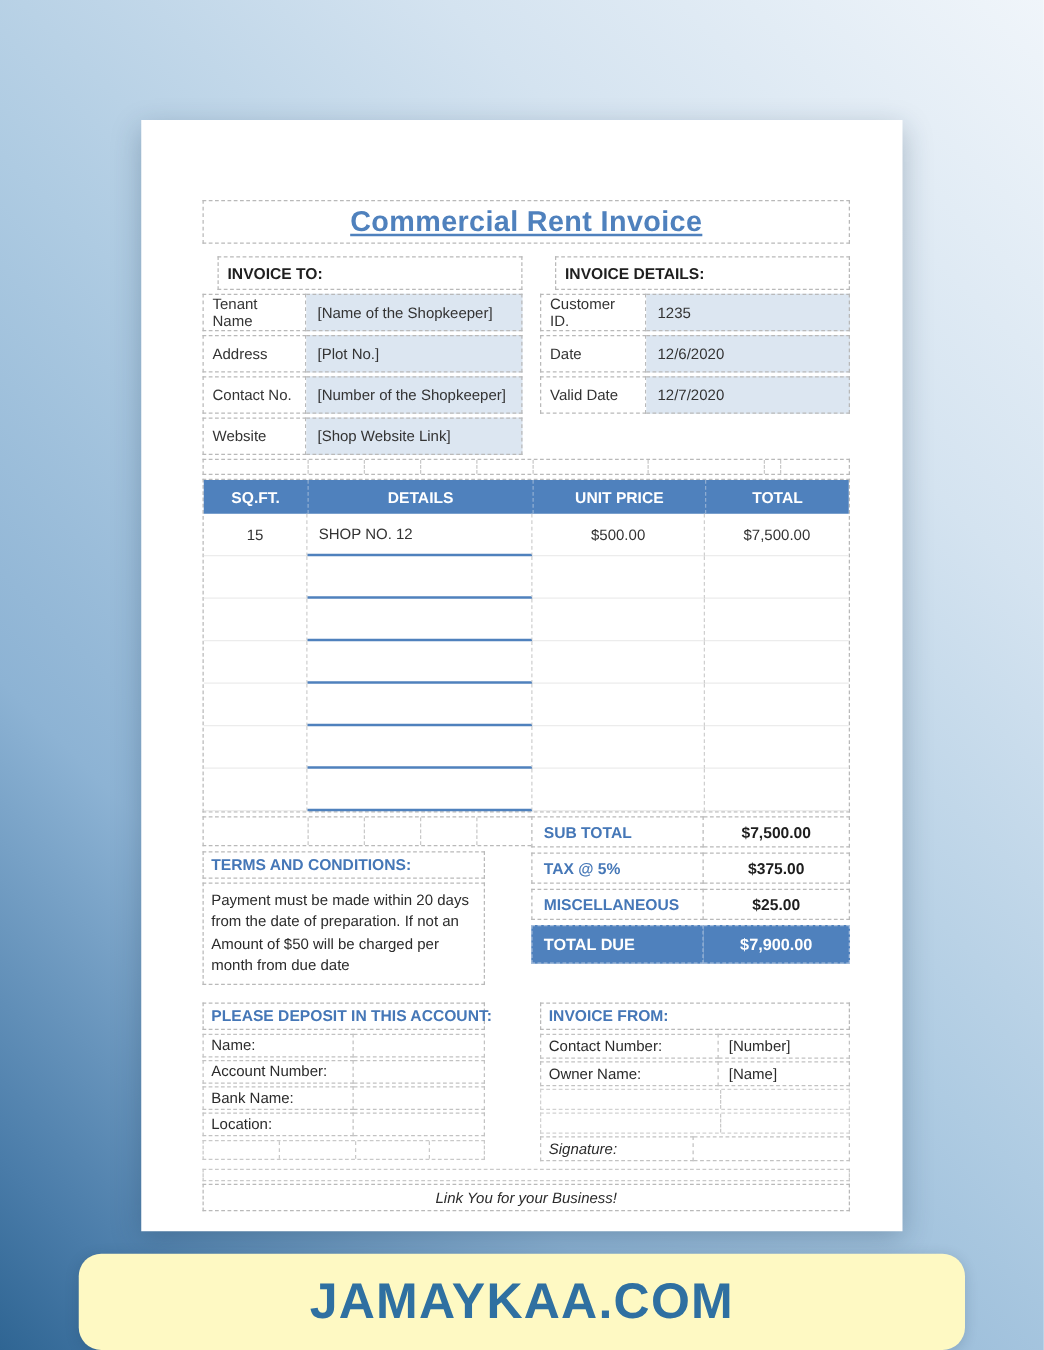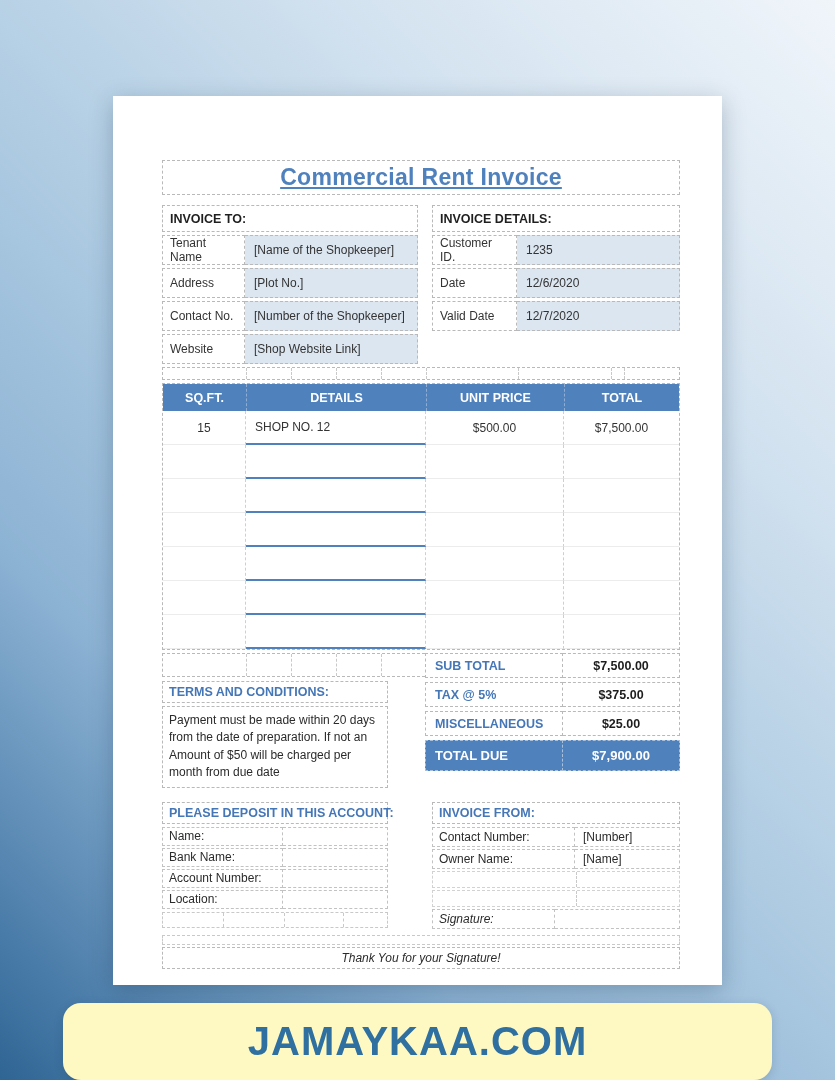--- a/index.html
+++ b/index.html
@@ -23,21 +23,21 @@
     font-size:23px; font-weight:bold; color:#4f81bd; letter-spacing:.3px;text-decoration:underline;
   }
 
   
   .parties { display:flex; gap:14px; }
   .party-left { width:256px; }
   .party-right { flex:1; }
   .heading-row {
     height:27px; border:1px dashed #b9b9b9; margin-bottom:3px;
     display:flex; align-items:center; padding:0 7px;
-    font-size:12.5px; font-weight:bold; color:#1f1f1f;
+    font-size:12.5px; font-weight:bold; color:#1f1f1f;margin-left:12px;
   }
   .kv-row { display:flex; margin-bottom:3px; }
   .kv-label {
     border:1px dashed #b9b9b9; background:#fff; height:30px;
     display:flex; align-items:center; padding:0 7px; font-size:12px; color:#333;
   }
   .party-left .kv-label { width:83px; }
   .party-right .kv-label { width:85px; }
   .kv-value {
     border:1px dashed #b9b9b9; border-left:none; background:#dce6f1; flex:1;
@@ -263,25 +263,25 @@
     </div>
 
     <div class="lower">
       <div class="low-left">
         <div class="low-heading">PLEASE DEPOSIT IN THIS ACCOUNT:</div>
         <div class="dep-row">
           <div class="dep-label">Name:</div>
           <div class="dep-value"></div>
         </div>
         <div class="dep-row">
+          <div class="dep-label">Account Number:</div>
+          <div class="dep-value"></div>
+        </div>
+        <div class="dep-row">
           <div class="dep-label">Bank Name:</div>
-          <div class="dep-value"></div>
-        </div>
-        <div class="dep-row">
-          <div class="dep-label">Account Number:</div>
           <div class="dep-value"></div>
         </div>
         <div class="dep-row">
           <div class="dep-label">Location:</div>
           <div class="dep-value"></div>
         </div>
         <div class="dep-spacer">
           <i style="left:60px"></i>
             <i style="left:121px"></i>
             <i style="left:180px"></i>
@@ -306,20 +306,20 @@
         <div class="sig-row">
           <div class="sig-label">Signature:</div>
           <div class="sig-value"></div>
         </div>
       </div>
     </div>
 
     <div class="pre-thanks">
       <i style="left:94px"></i><i style="left:208px"></i><i style="left:360px"></i><i style="left:423px"></i>
     </div>
-    <div class="thanks-row">Thank You for your Signature!</div>
+    <div class="thanks-row">Link You for your Business!</div>
 
   </div>
 </div>
 
 <div class="banner">
   <div class="banner-text">JAMAYKAA.COM</div>
 </div>
 
 </body></html>

